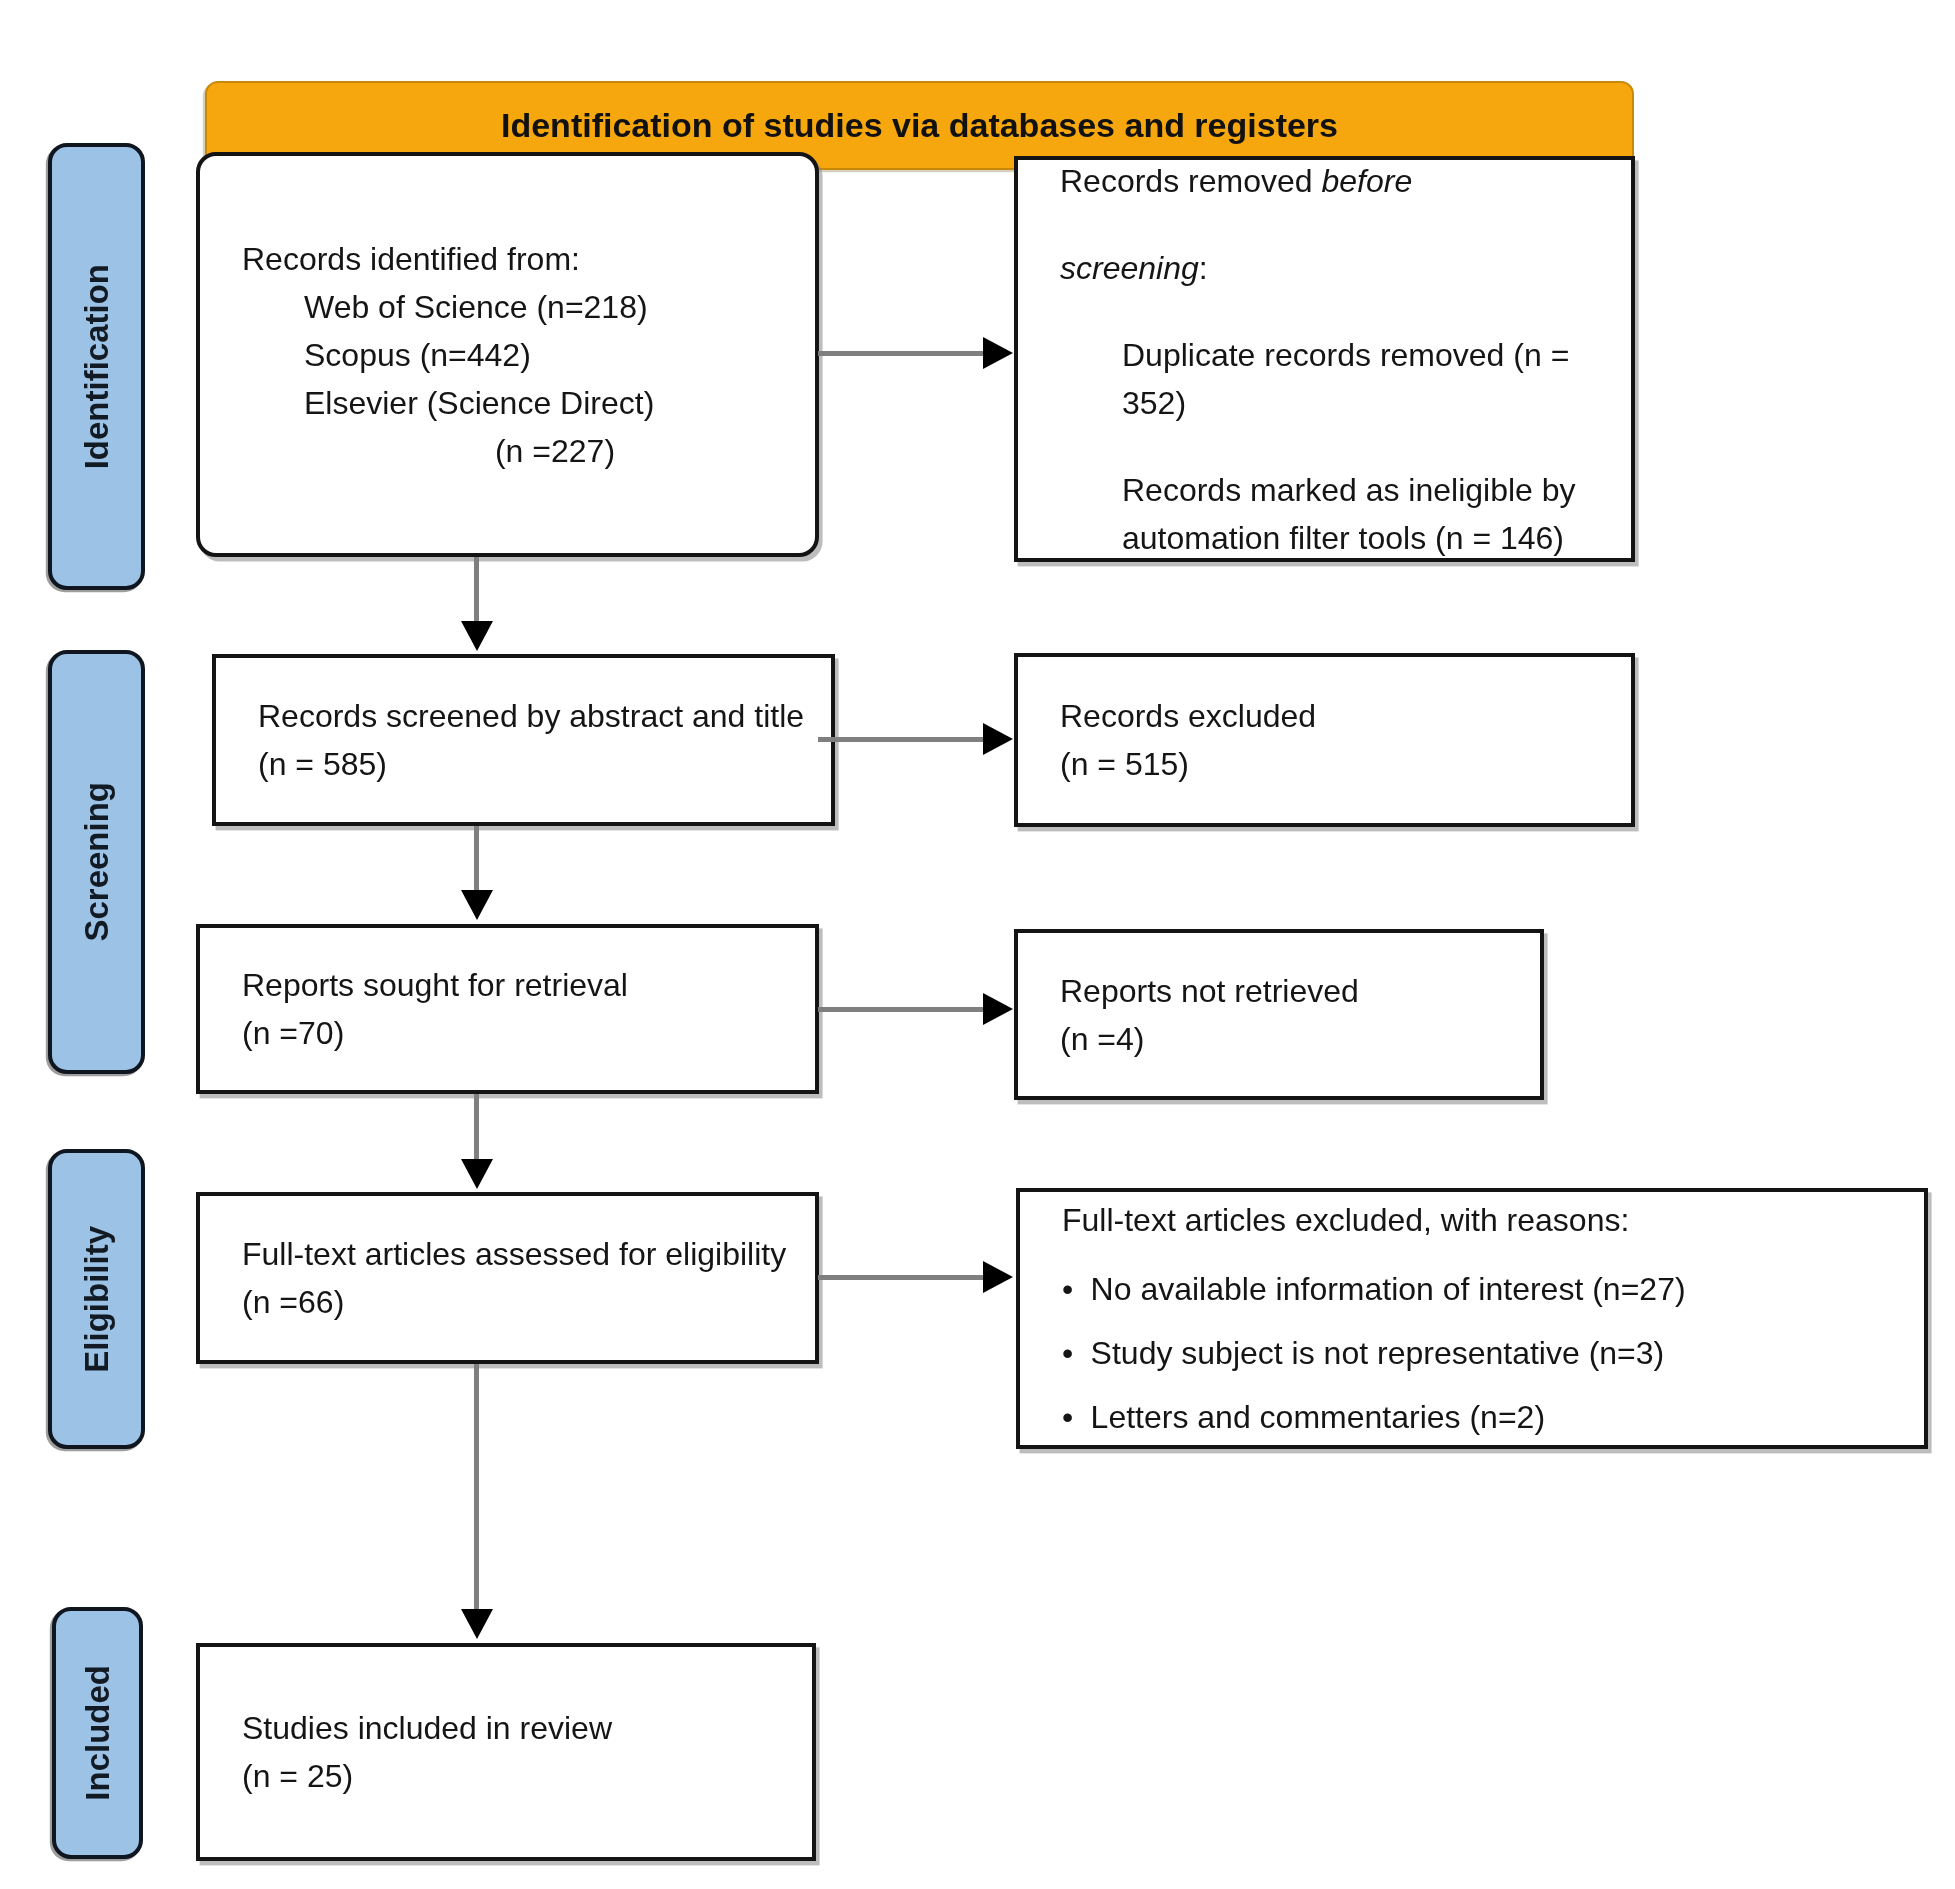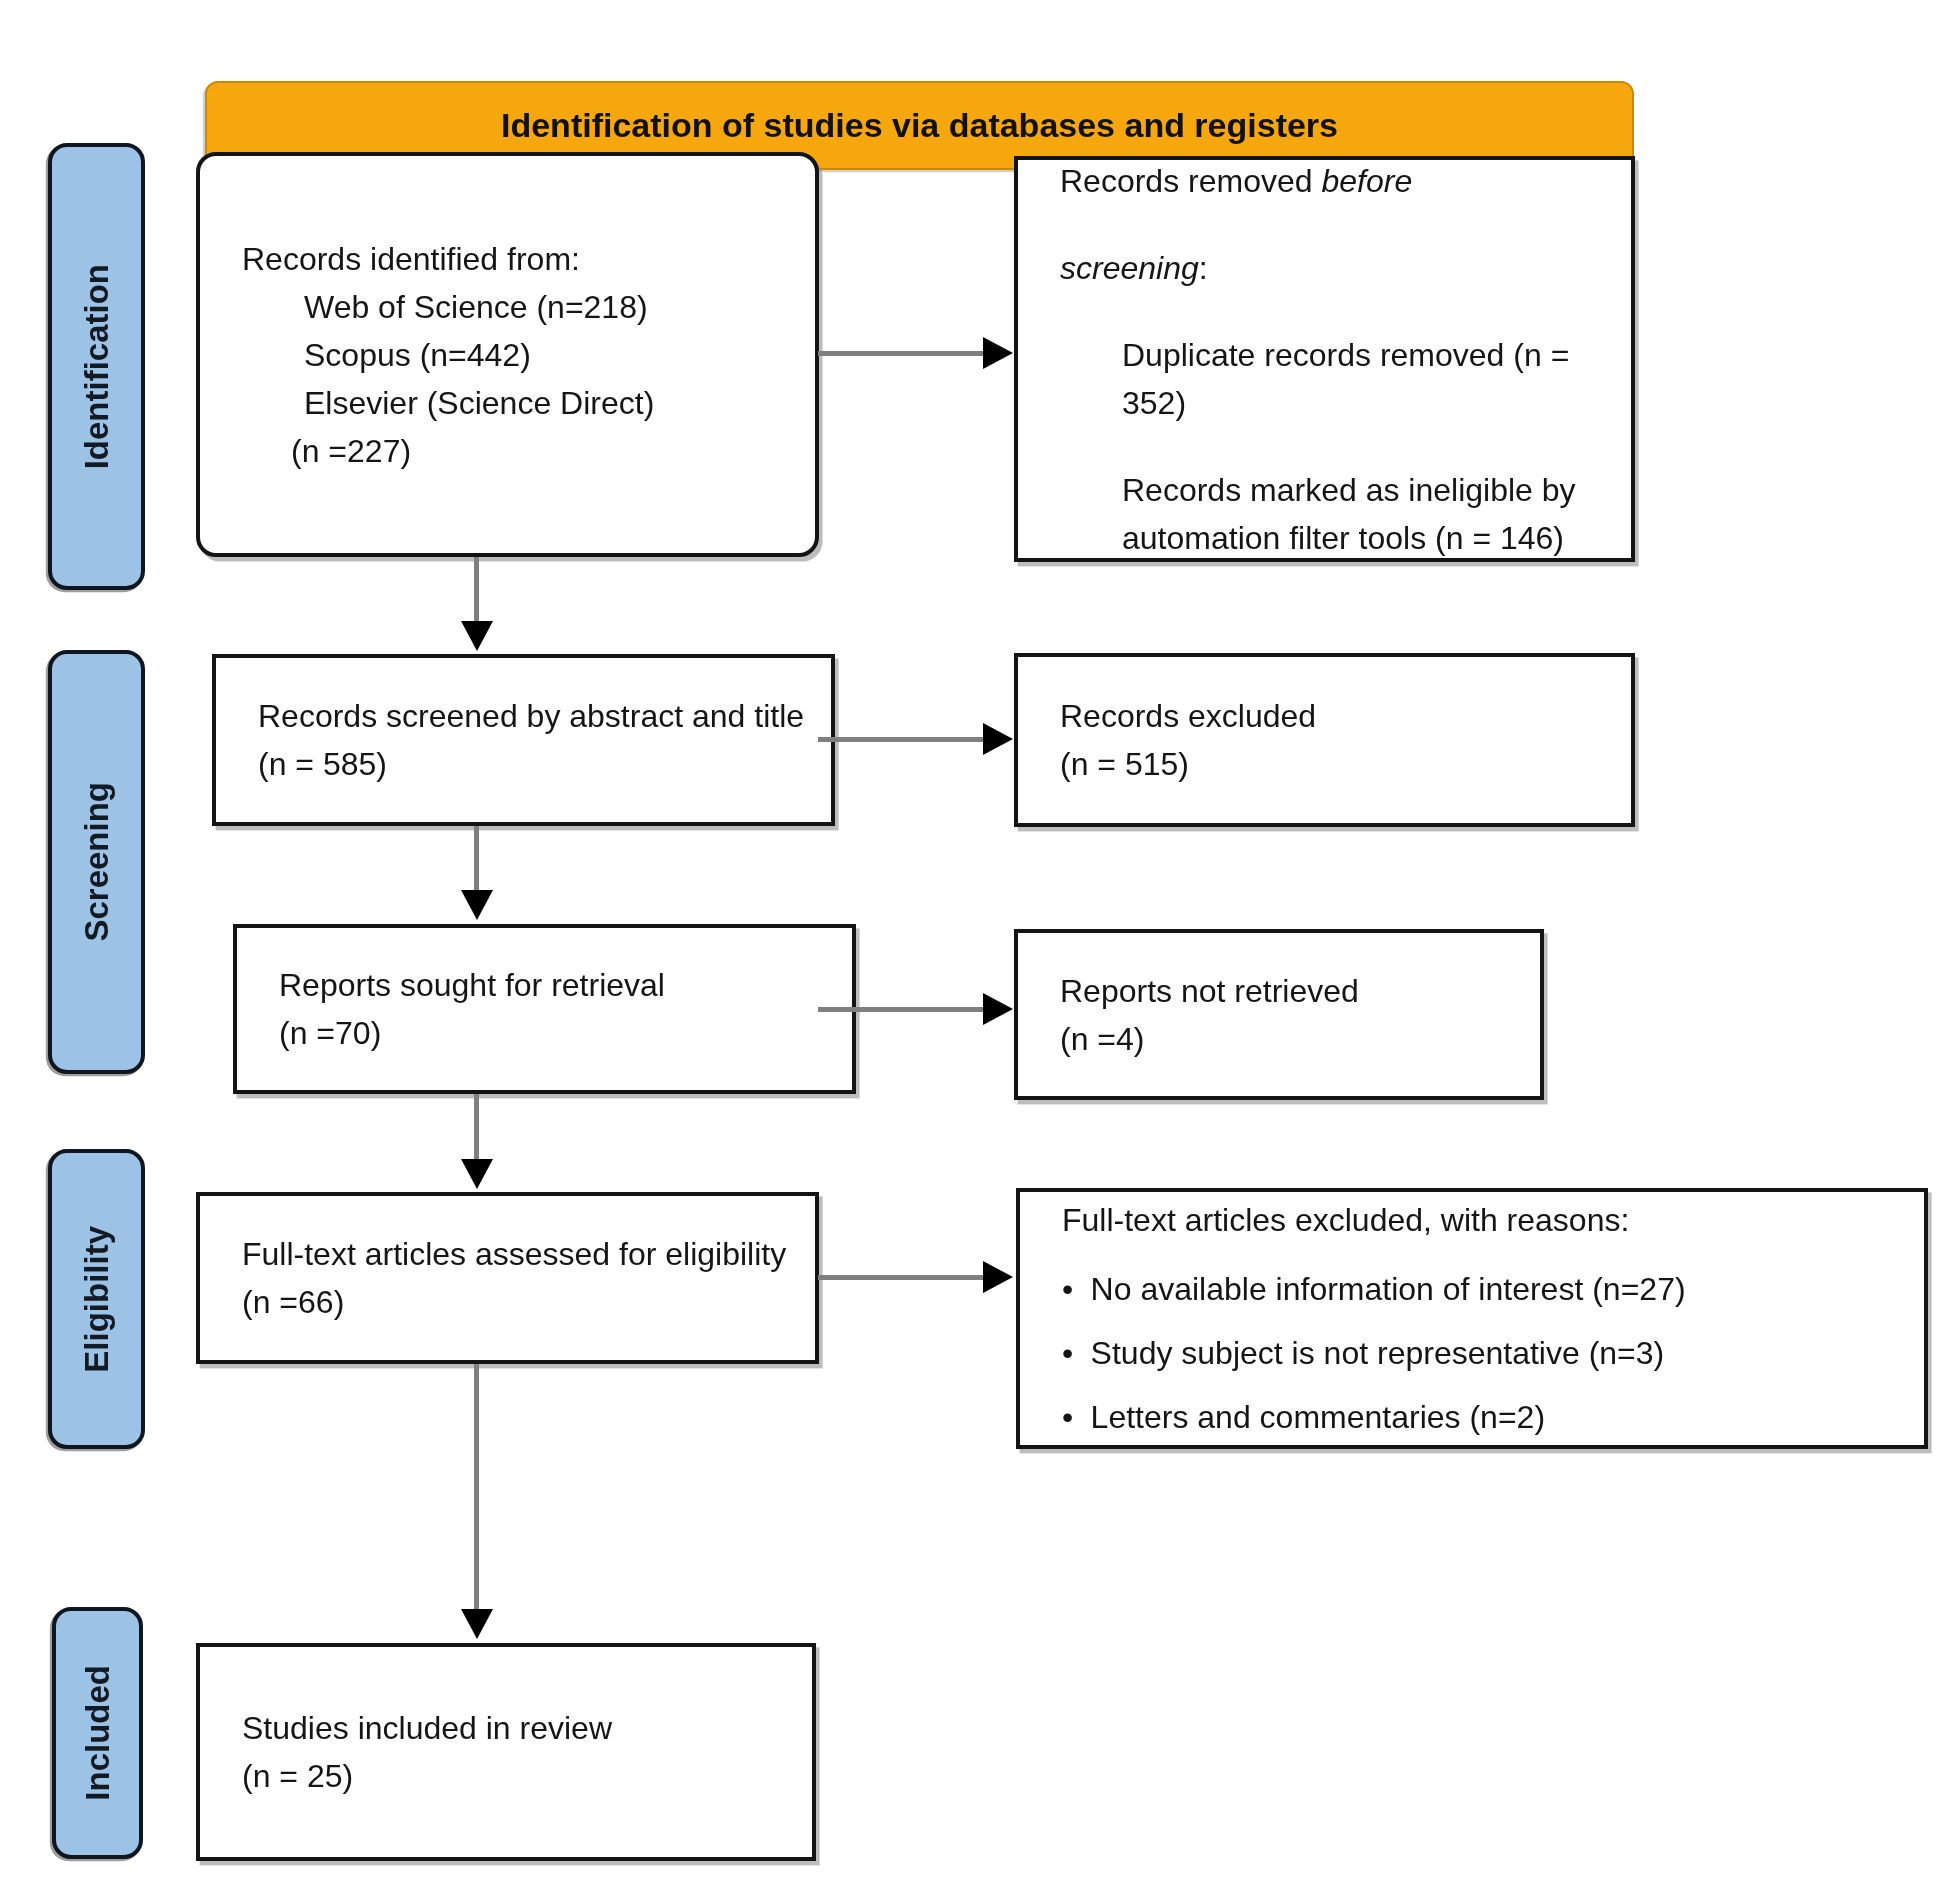--- a/index.html
+++ b/index.html
@@ -33,28 +33,28 @@
 
   
   .fbox {
     position:absolute; background:#ffffff; border:4.4px solid #141414;
     box-sizing:border-box; display:flex; flex-direction:column; justify-content:center;
     padding:14.5px 18px 14.5px 42px;
     box-shadow:3.6px 4.4px 0 rgba(135,135,135,0.55);
     font-size:32px; line-height:48px; color:#151515;
   }
   .fbox .ind1 { margin-left:62px; }
-  .fbox .ind2 { margin-left:49px; }
+  .fbox .ind2 { margin-left:71px;text-align:center; }
   .it { font-style:italic; }
 
   #box-identified   { left:196px;  top:152px;  width:623px;  height:405px;border-radius:20px; }
   #box-removed      { left:1014px; top:156px;  width:621px;  height:406px;gap:39px; }
   #box-screened     { left:196px;  top:654px;  width:623px;  height:172px;margin-left:16px; }
   #box-excluded     { left:1014px; top:653px;  width:621px;  height:174px; }
-  #box-sought       { left:196px;  top:924px; width:623px;  height:170px;margin-left:37px; }
+  #box-sought       { left:196px;  top:924px; width:623px;  height:170px; }
   #box-notretrieved { left:1014px; top:929px; width:530px;  height:171px; }
   #box-assessed     { left:196px;  top:1192px; width:623px;  height:172px; }
   #box-ftexcluded   { left:1016px; top:1188px; width:912px; height:261px; }
   #box-included     { left:196px;  top:1643px; width:620px;  height:218px; }
 
   #box-ftexcluded .reason-list { margin-top:20.3px; }
   .reason { display:flex; gap:17.4px; margin-top:16px; align-items:flex-start; }
   .reason:first-child { margin-top:0; }
   .bullet { flex:0 0 auto; }
 

